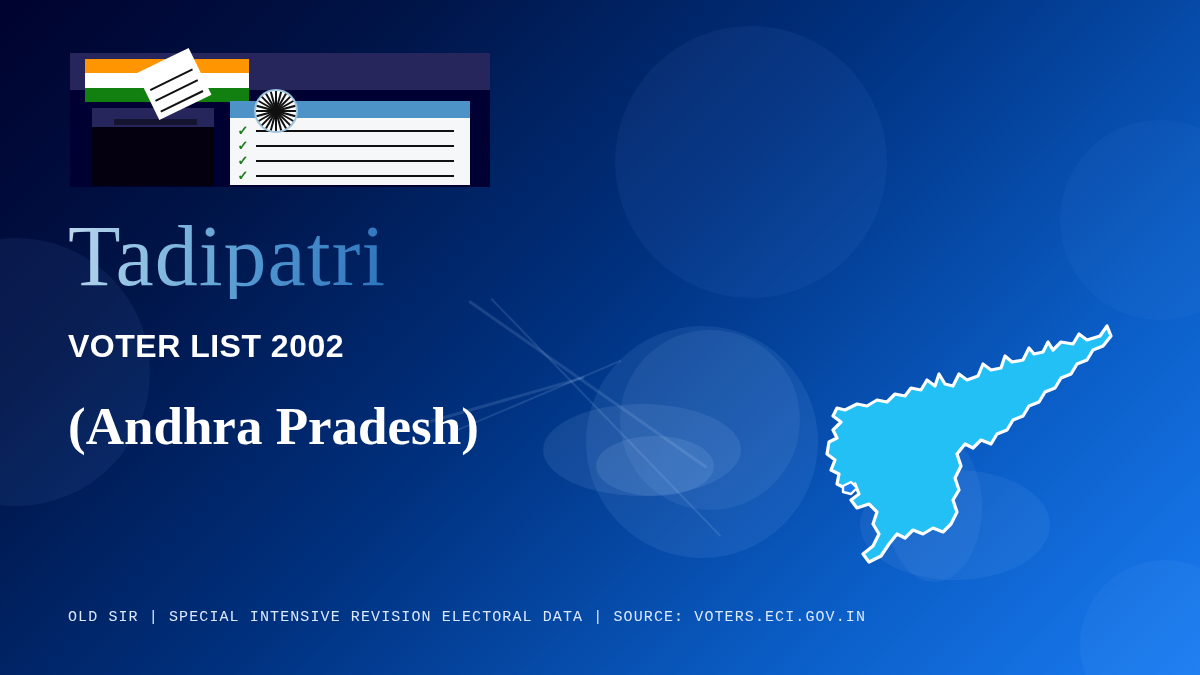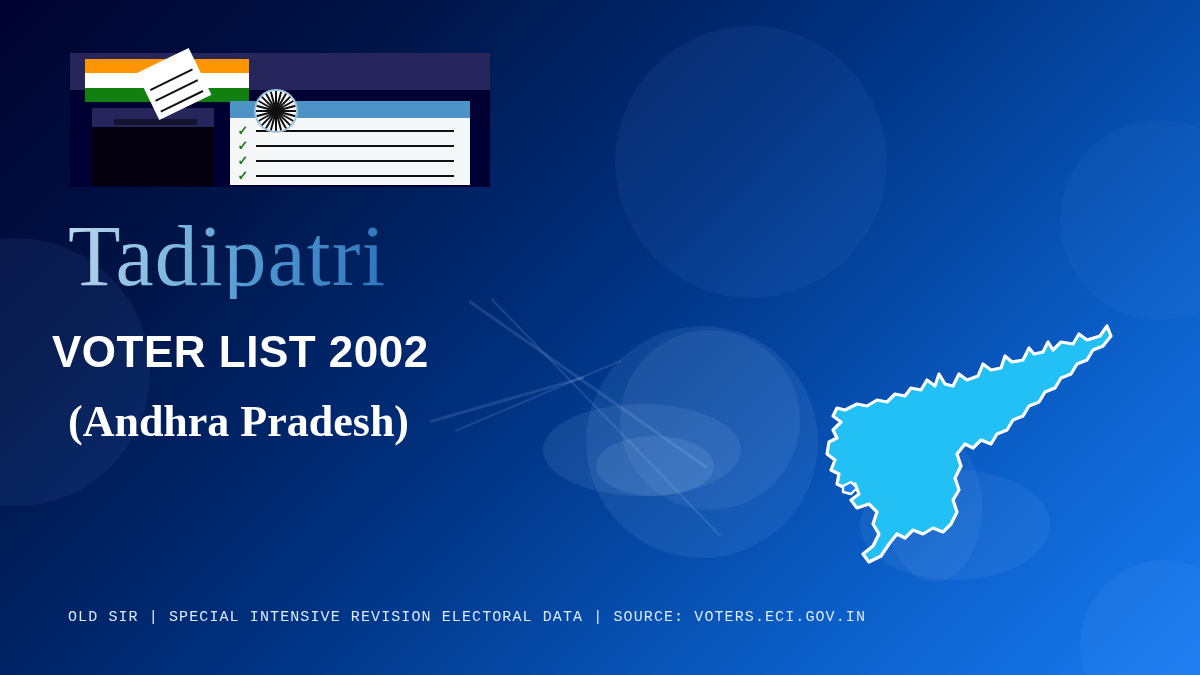--- a/index.html
+++ b/index.html
@@ -63,27 +63,27 @@
 
   
   #title{
     position:absolute;left:68px;top:213px;
     font-family:"Liberation Serif",serif;font-size:86px;line-height:1;letter-spacing:1px;
     background:linear-gradient(100deg,#bcd7ee 0%,#8dbfe2 26%,#4f95cf 60%,#2e74bd 100%);
     -webkit-background-clip:text;background-clip:text;color:transparent;
     -webkit-text-fill-color:transparent;white-space:nowrap;
   }
   #subtitle{
-    position:absolute;left:52px;top:330px;color:#ffffff;
-    font-family:"Liberation Sans",sans-serif;font-weight:bold;font-size:44px;line-height:1;
+    position:absolute;left:68px;top:330px;color:#ffffff;
+    font-family:"Liberation Sans",sans-serif;font-weight:bold;font-size:32px;line-height:1;
     letter-spacing:.5px;white-space:nowrap;
   }
   #region{
     position:absolute;left:68px;top:400px;color:#ffffff;
-    font-family:"Liberation Serif",serif;font-weight:bold;font-size:44px;line-height:1;
+    font-family:"Liberation Serif",serif;font-weight:bold;font-size:53px;line-height:1;
     white-space:nowrap;
   }
   #footer{
     position:absolute;left:68px;top:609px;color:#dbe9ff;
     font-family:"Liberation Mono",monospace;font-size:15px;letter-spacing:1.1px;white-space:nowrap;
   }
 
   
   #map-wrap{position:absolute;left:815px;top:318px;width:300px;height:265px;}
   #map-svg{width:100%;height:100%;display:block;}

